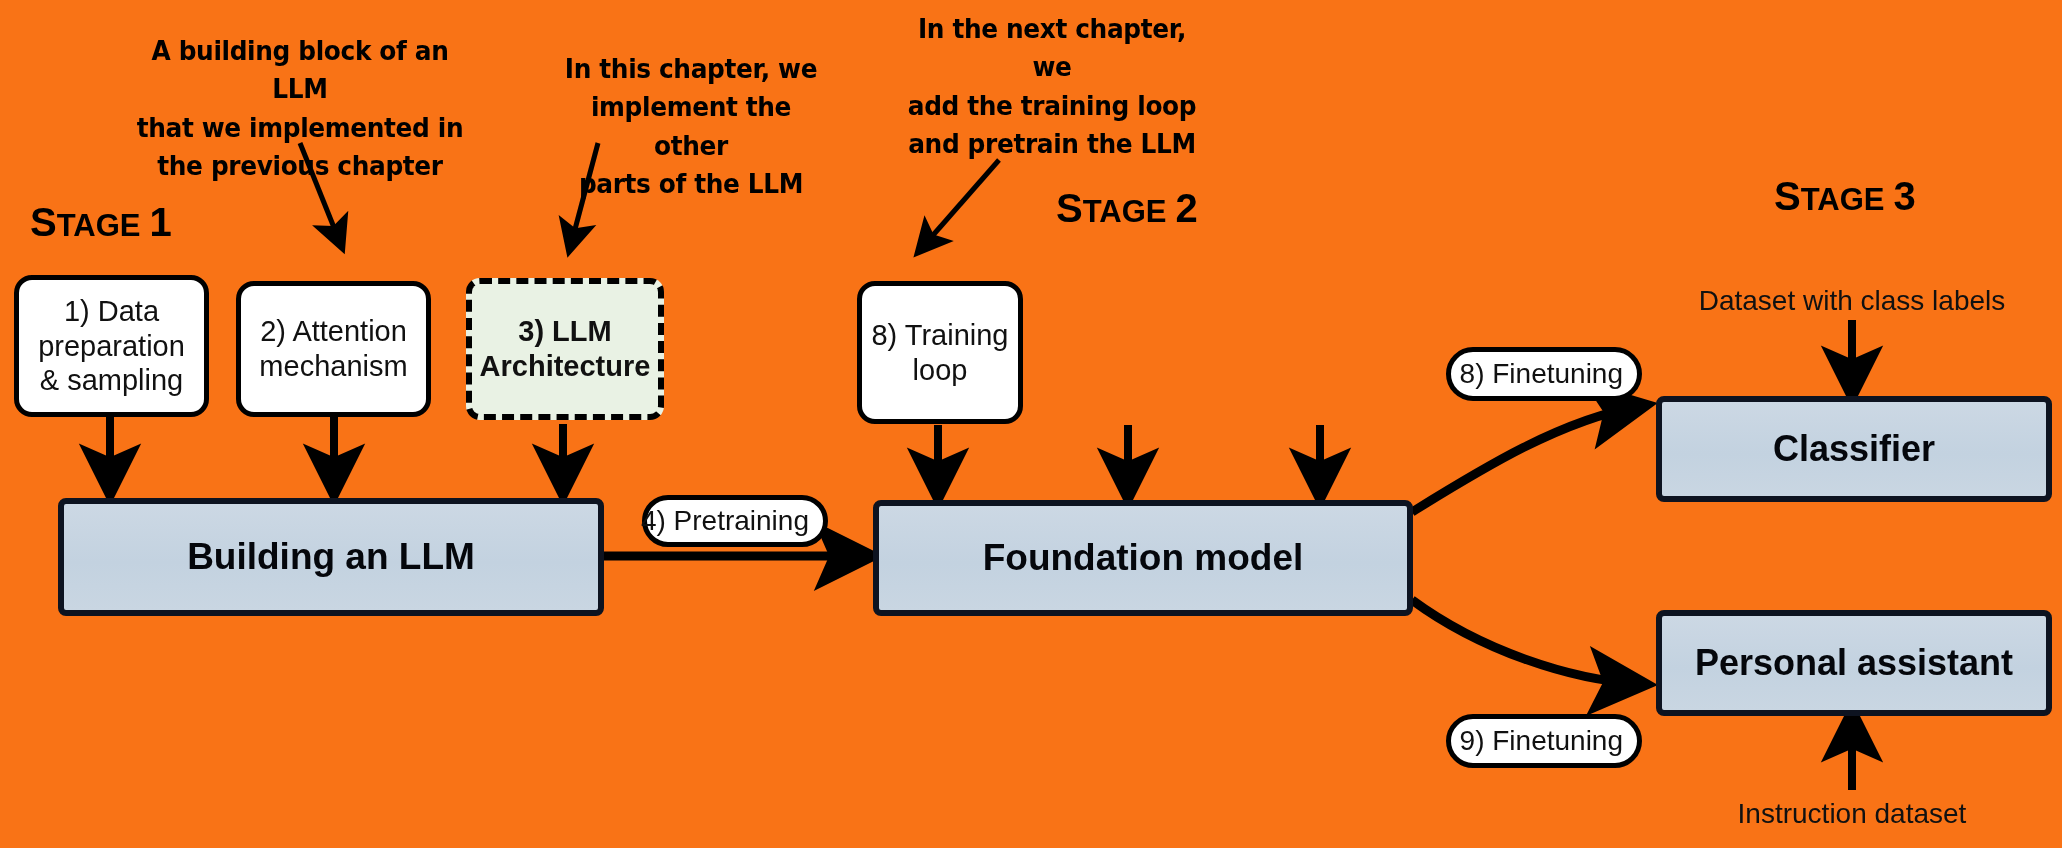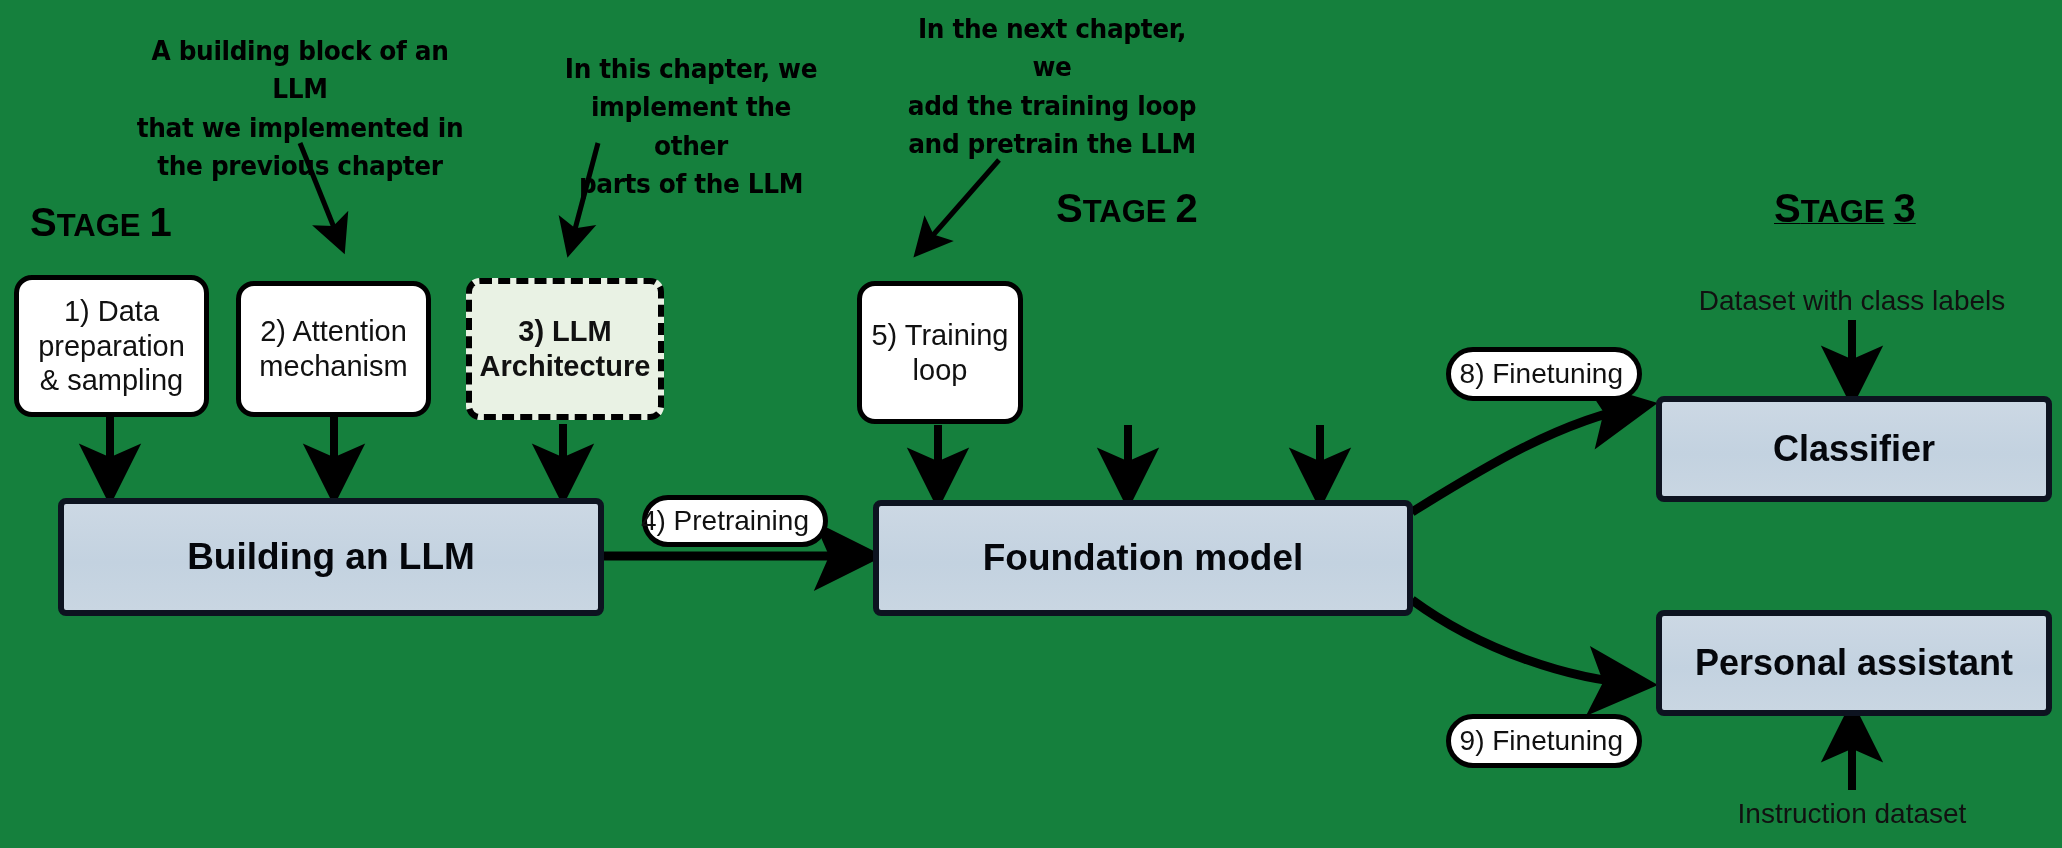--- a/index.html
+++ b/index.html
@@ -4,21 +4,21 @@
 <style>
   html, body {
     margin: 0;
     padding: 0;
     background: #ffffff;
   }
   #canvas {
     position: relative;
     width: 2062px;
     height: 848px;
-    background: #15803d;
+    background: #f97316;
     font-family: "Liberation Sans", sans-serif;
     overflow: hidden;
   }
   .abs { position: absolute; box-sizing: border-box; }
 
   
   .callout {
     font-family: "DejaVu Sans", sans-serif;
     font-weight: bold;
     font-size: 27px;
@@ -165,21 +165,21 @@
   </div>
 
   <div class="abs stage-label" style="left:30px; top:200px;">
     <span class="big">S</span><span class="sm">TAGE</span><span class="big" style="margin-left:9px;">1</span>
   </div>
 
   <div class="abs stage-label" style="left:1056px; top:186px;">
     <span class="big">S</span><span class="sm">TAGE</span><span class="big" style="margin-left:9px;">2</span>
   </div>
 
-  <div class="abs stage-label" style="left:1774px; top:186px;text-decoration:underline;">
+  <div class="abs stage-label" style="left:1774px; top:174px;">
     <span class="big">S</span><span class="sm">TAGE</span><span class="big" style="margin-left:9px;">3</span>
   </div>
 
   <div class="abs step-box" style="left:14px; top:275px; width:195px; height:142px;">
     <div>
       <div>1) Data</div>
       <div>preparation</div>
       <div>&amp; sampling</div>
     </div>
   </div>
@@ -201,21 +201,21 @@
   <div class="abs blue-box" style="left:58px; top:498px; width:546px; height:118px; font-size:37px;">
     <span>Building an LLM</span>
   </div>
 
   <div class="abs pill" style="left:642px; top:495px; width:186px; height:52px;">
     <span>4) Pretraining</span>
   </div>
 
   <div class="abs step-box" style="left:857px; top:281px; width:166px; height:143px;">
     <div>
-      <div>5) Training</div>
+      <div>8) Training</div>
       <div>loop</div>
     </div>
   </div>
 
 
 
   <div class="abs blue-box" style="left:873px; top:500px; width:540px; height:116px; font-size:37px;">
     <span>Foundation model</span>
   </div>
 

